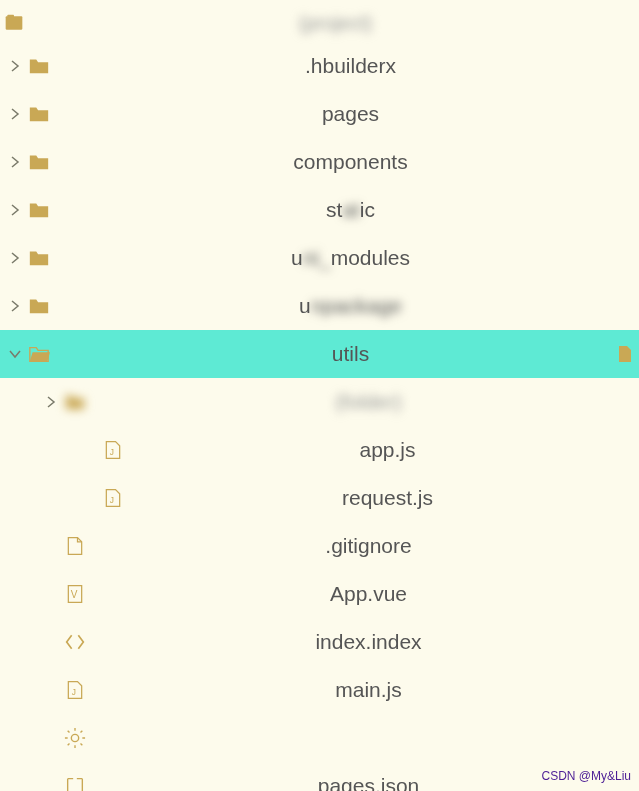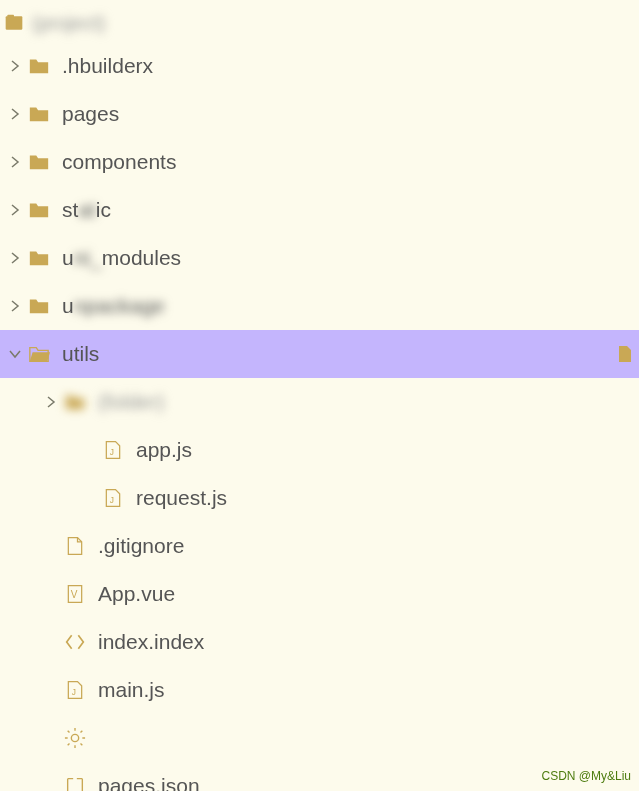--- a/index.html
+++ b/index.html
@@ -13,23 +13,24 @@
     }
     .tree { padding-top: 4px; }
     .tree-item {
       display: flex;
       align-items: center;
       height: 48px;
       padding-left: 4px;
       font-size: 21px;
       color: #555;
       cursor: pointer;
+      text-align: center;
     }
     .tree-item.selected {
-      background: #c4b5fd;
+      background: #5eead4;
       position: relative;
     }
     .tree-item.root {
       height: 38px;
       font-size: 20px;
       font-weight: 500;
       color: #444;
     }
     .chevron {
       width: 22px;
@@ -73,21 +74,21 @@
       position: absolute;
       right: 6px;
       top: 50%;
       transform: translateY(-50%);
     }
     .watermark {
       position: absolute;
       right: 8px;
       bottom: 8px;
       font-size: 12px;
-      color: #4d7c0f;
+      color: #4c1d95;
     }
     svg { display: block; }
   </style>
 </head>
 <body>
 
 <div class="tree">
 
   <div class="tree-item root indent-1">
     <span class="root-icon">

